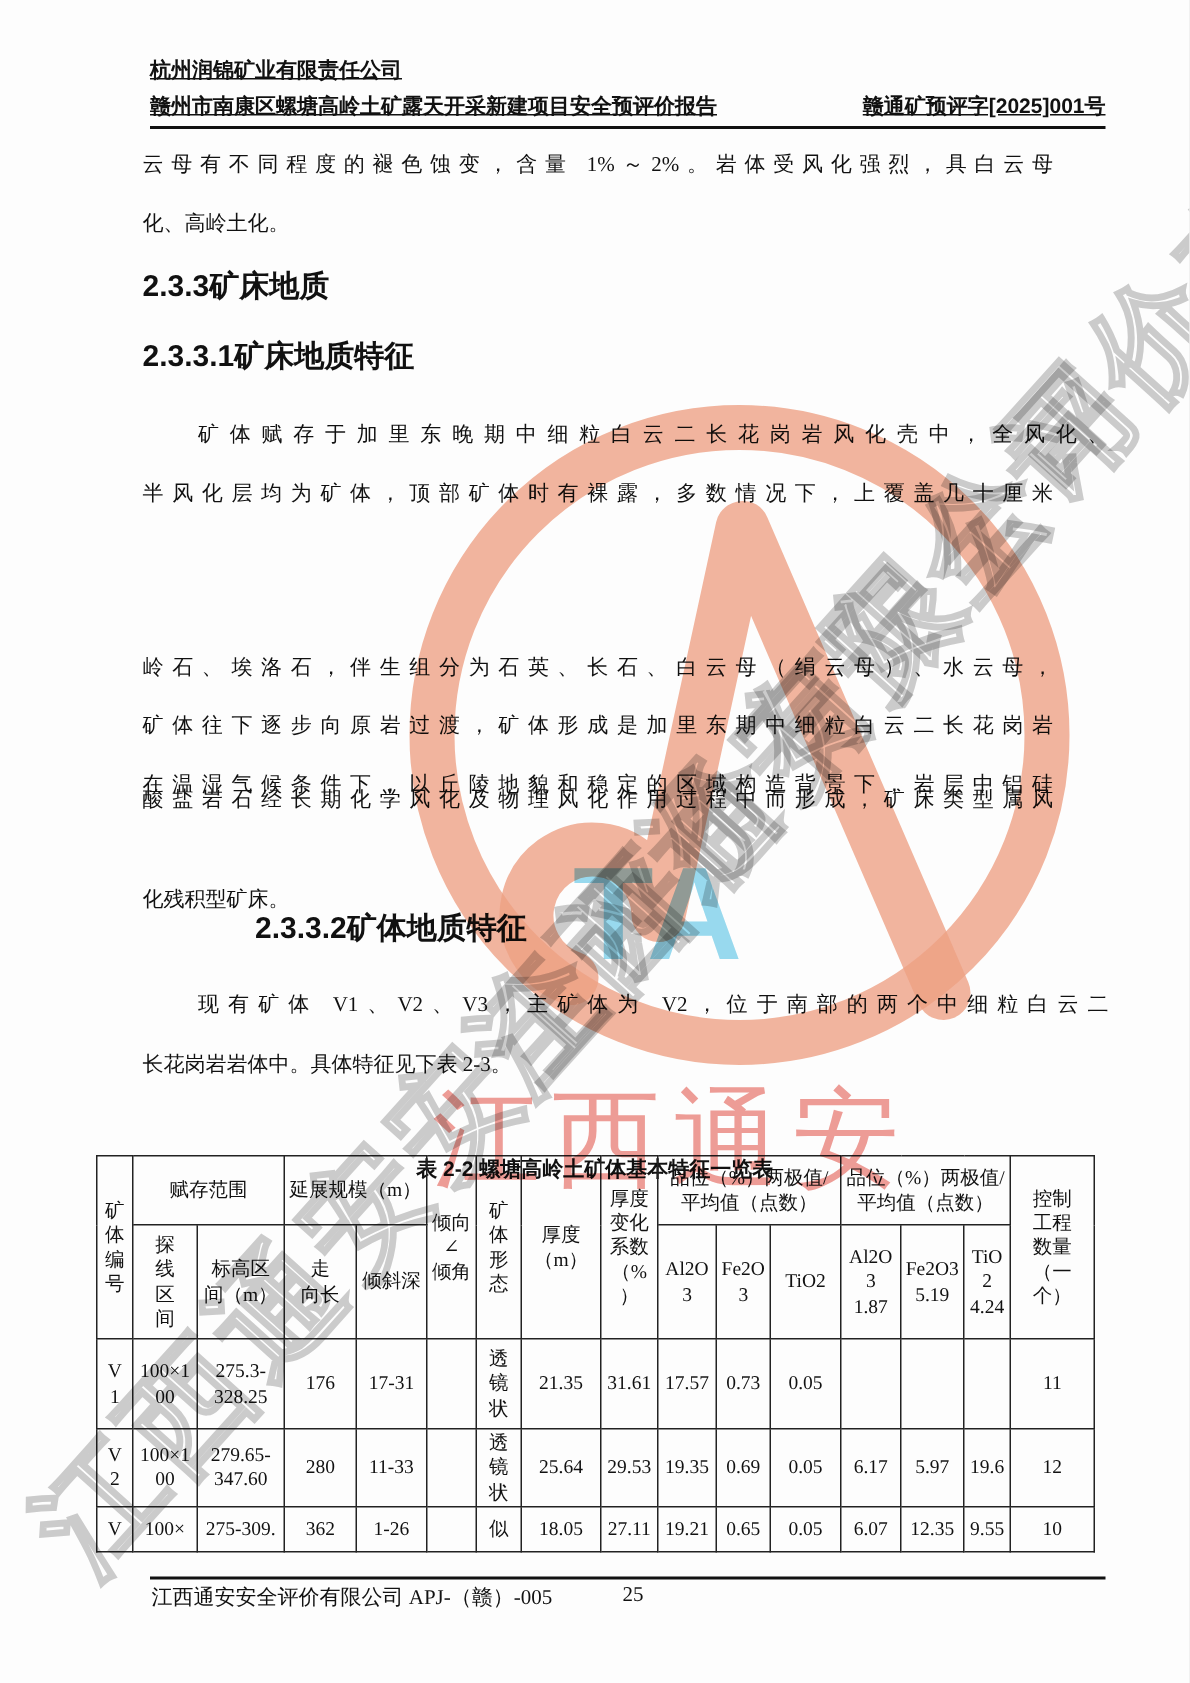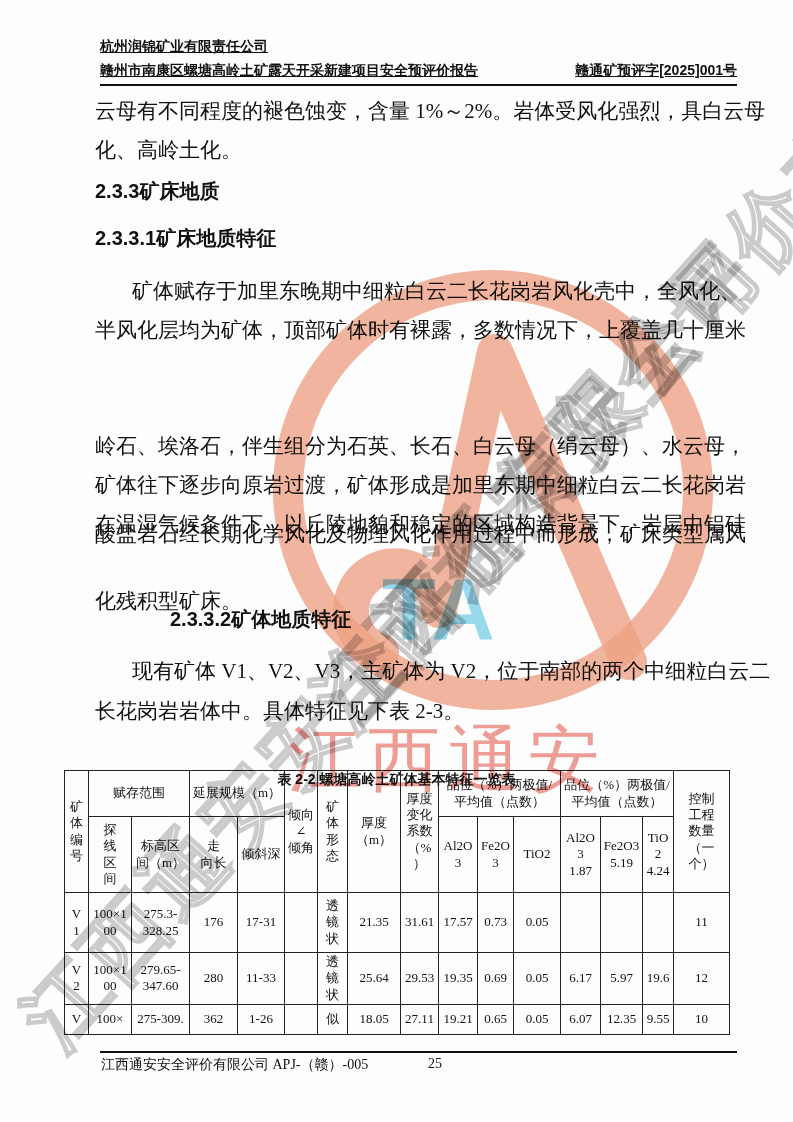--- a/index.html
+++ b/index.html
@@ -12,21 +12,21 @@
   .phead{
     position:absolute;left:100px;right:56px;top:34px;
     font-family:"Liberation Sans","DejaVu Sans",sans-serif;
     font-weight:bold;font-size:14px;line-height:24px;
     border-bottom:2px solid #111;padding-bottom:2px;
   }
   .phead .l1{text-decoration:underline;}
   .phead .l2{display:flex;justify-content:space-between;text-decoration:underline;}
   
   .bline{
-    position:absolute;left:95px;width:607px;font-size:21px;
+    position:absolute;left:95px;width:607px;font-size:14px;
     line-height:38.8px;text-align:justify;text-align-last:justify;
     white-space:nowrap;
   }
   .bline.endl{text-align-last:left;}
   .indent{padding-left:37px;}
   .headg{
     position:absolute;left:95px;font-size:20px;font-weight:bold;
     font-family:"Liberation Sans","DejaVu Sans",sans-serif;line-height:30px;
   }
   .caption{
@@ -44,21 +44,21 @@
     text-align:center;font-weight:normal;overflow:hidden;
     white-space:pre-line;word-break:break-all;
   }
   table.ore .lft{text-align:center;}
   .tr-h1{height:46px}.tr-h2{height:76px}.tr-r1{height:60px}.tr-r2{height:40px}.tr-r3{height:30px}
   .w12{display:inline-block;width:13px;word-break:break-all;}
   
   .fline{position:absolute;left:100px;right:56px;top:1051px;border-top:2px solid #111;}
   .pfoot{position:absolute;left:101px;top:1056px;font-size:14px;
     font-family:"Liberation Serif","DejaVu Serif",serif;}
-  .pnum{position:absolute;left:415px;top:1056px;font-size:14px;margin-left:13px;}
+  .pnum{position:absolute;left:415px;top:1056px;font-size:14px;}
   
   .wm{position:absolute;pointer-events:none;mix-blend-mode:multiply;}
   .wm-diag{
     font-family:"Liberation Sans","DejaVu Sans",sans-serif;font-weight:bold;
     font-size:82px;white-space:nowrap;color:rgba(255,255,255,0);
     -webkit-text-stroke:2px rgba(145,145,145,0.45);
     transform:rotate(-48deg);transform-origin:left center;letter-spacing:6px;
   }
   .wm-red{
     font-family:"Liberation Sans","DejaVu Sans",sans-serif;font-weight:normal;

